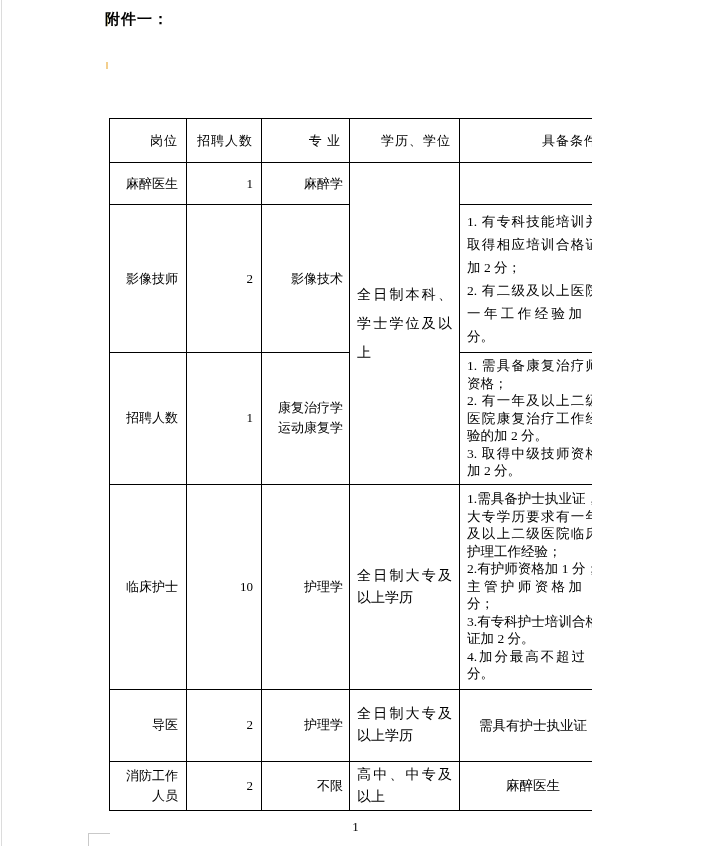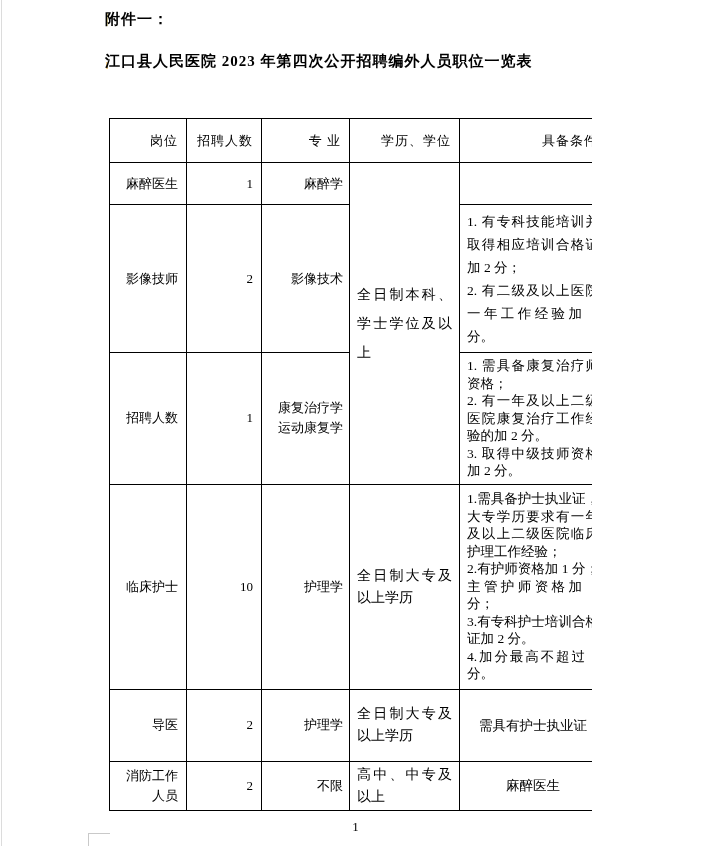--- a/index.html
+++ b/index.html
@@ -46,21 +46,20 @@
 </head>
 <body>
 
 <div class="page">
 
   <div class="edge-line"></div>
   <div class="artifact-1"></div>
   <div class="artifact-2"></div>
 
   <div class="attachment">附件一：</div>
-  <h1 class="title">江口县人民医院 2023 年第四次公开招聘编外人员职位一览表</h1>
 
   <table class="positions">
     <colgroup>
       <col style="width:77px">
         <col style="width:75px">
         <col style="width:88px">
       <col style="width:110px">
         <col style="width:147px">
     </colgroup>
     <tbody>

